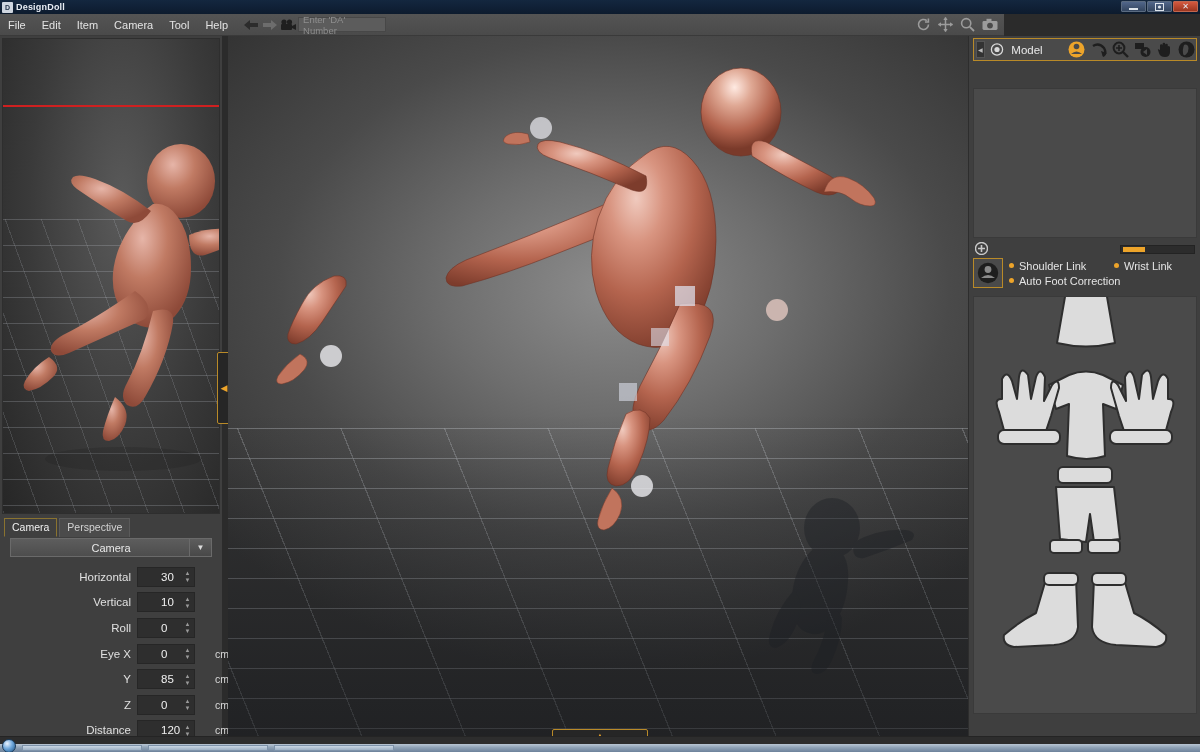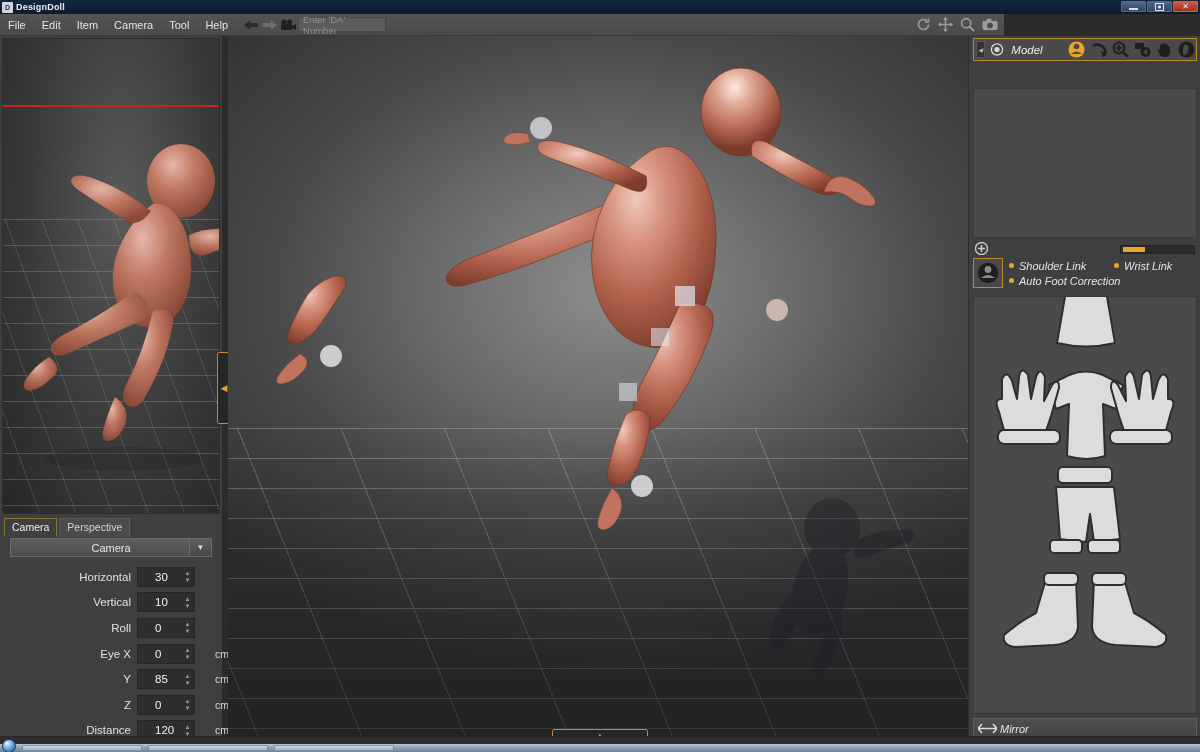--- a/index.html
+++ b/index.html
@@ -115,21 +115,21 @@
   .frow { display:flex; align-items:center; height: 25.6px; }
   .flabel {
     width: 137px; text-align:right; padding-right:6px;
     font-size: 11.5px; color: #e0e0e0;
   }
   .fbox {
     position: relative; width: 58px; height: 20px;
     background: #2e2e2e; border: 1px solid #262626;
     display:flex; align-items:center;
   }
-  .fval { font-size: 11.5px; color: #f0f0f0; padding-left: 17px; }
+  .fval { font-size: 11.5px; color: #f0f0f0; padding-left: 23px; }
   .spin {
     position:absolute; right: 2px; top: 1px; width: 9px; height: 17px;
     display:flex; flex-direction:column; align-items:center; justify-content:center;
     color: #9a9a9a; font-size: 6px; line-height: 7px;
   }
   .unit { font-size: 10.5px; color:#d8d8d8; padding-left: 20px; }
 
   .reset-btn {
     position:absolute; left: 8px; top: 707px; width: 206px; height: 18px;
     background: linear-gradient(to bottom,#595959,#464646);
@@ -170,21 +170,21 @@
   .hhandle {
     position:absolute; left: 552px; top: 729px; width: 96px; height: 13px;
     background: #262626; border: 1px solid #b98a28; border-radius: 2px;
     display:flex; align-items:center; justify-content:center;
     color:#eda42a; font-size: 9px;
   }
 
   
   .right-panel {
     position:absolute; left: 968px; top: 36px; width: 232px; height: 700px;
-    background: #3f3f3f; border-left: 1px solid #2d2d2d; font-style: italic;
+    background: #3f3f3f; border-left: 1px solid #2d2d2d;
   }
   .rp-list { position:absolute; left: 4px; top: 2px; width: 224px; }
   .rp-row {
     display:flex; align-items:center; height: 23px; margin-bottom: 2px;
     background: #4a4a4a; border: 1px solid #3a3a3a;
   }
   .rp-row.sel { border: 1px solid #b98a28; }
   .rp-toggle {
     width: 9px; height: 17px; margin: 0 2px; background:#333;
     border:1px solid #555; display:flex; align-items:center; justify-content:center;
@@ -634,28 +634,20 @@
 
           <path d="M72 282 q16 -6 30 0 l2 48 q-2 16 -24 18 l-40 2 q-12 -2 -10 -12 q16 -14 32 -22z"></path>
           <rect x="70" y="276" width="34" height="12" rx="5"></rect>
 
           <path d="M150 282 q-16 -6 -30 0 l-2 48 q2 16 24 18 l40 2 q12 -2 10 -12 q-16 -14 -32 -22z"></path>
           <rect x="118" y="276" width="34" height="12" rx="5"></rect>
         </g>
       </svg>
     </div>
 
-    <div class="rp-btn" style="top: 682px;">
-      <span class="bico">
-        <svg width="19" height="11" viewBox="0 0 19 11">
-            <path d="M4 1 L0 5.5 L4 10 M15 1 L19 5.5 L15 10 M1 5.5 H18" fill="none" stroke="#dcdcdc" stroke-width="1.5"></path>
-          </svg>
-      </span>
-      <span class="blab">Mirror</span>
-    </div>
 
     <div class="rp-btn" style="top: 710px;">
       <span class="bico">
         <svg width="17" height="14" viewBox="0 0 17 14">
             <path d="M14 11 a6 6 0 1 0 -10 -7" fill="none" stroke="#dcdcdc" stroke-width="1.7"></path>
             <path d="M2 0 L2 5.5 L7.5 4.5 Z" fill="#dcdcdc"></path>
           </svg>
       </span>
       <span class="blab">Reset</span>
     </div>

